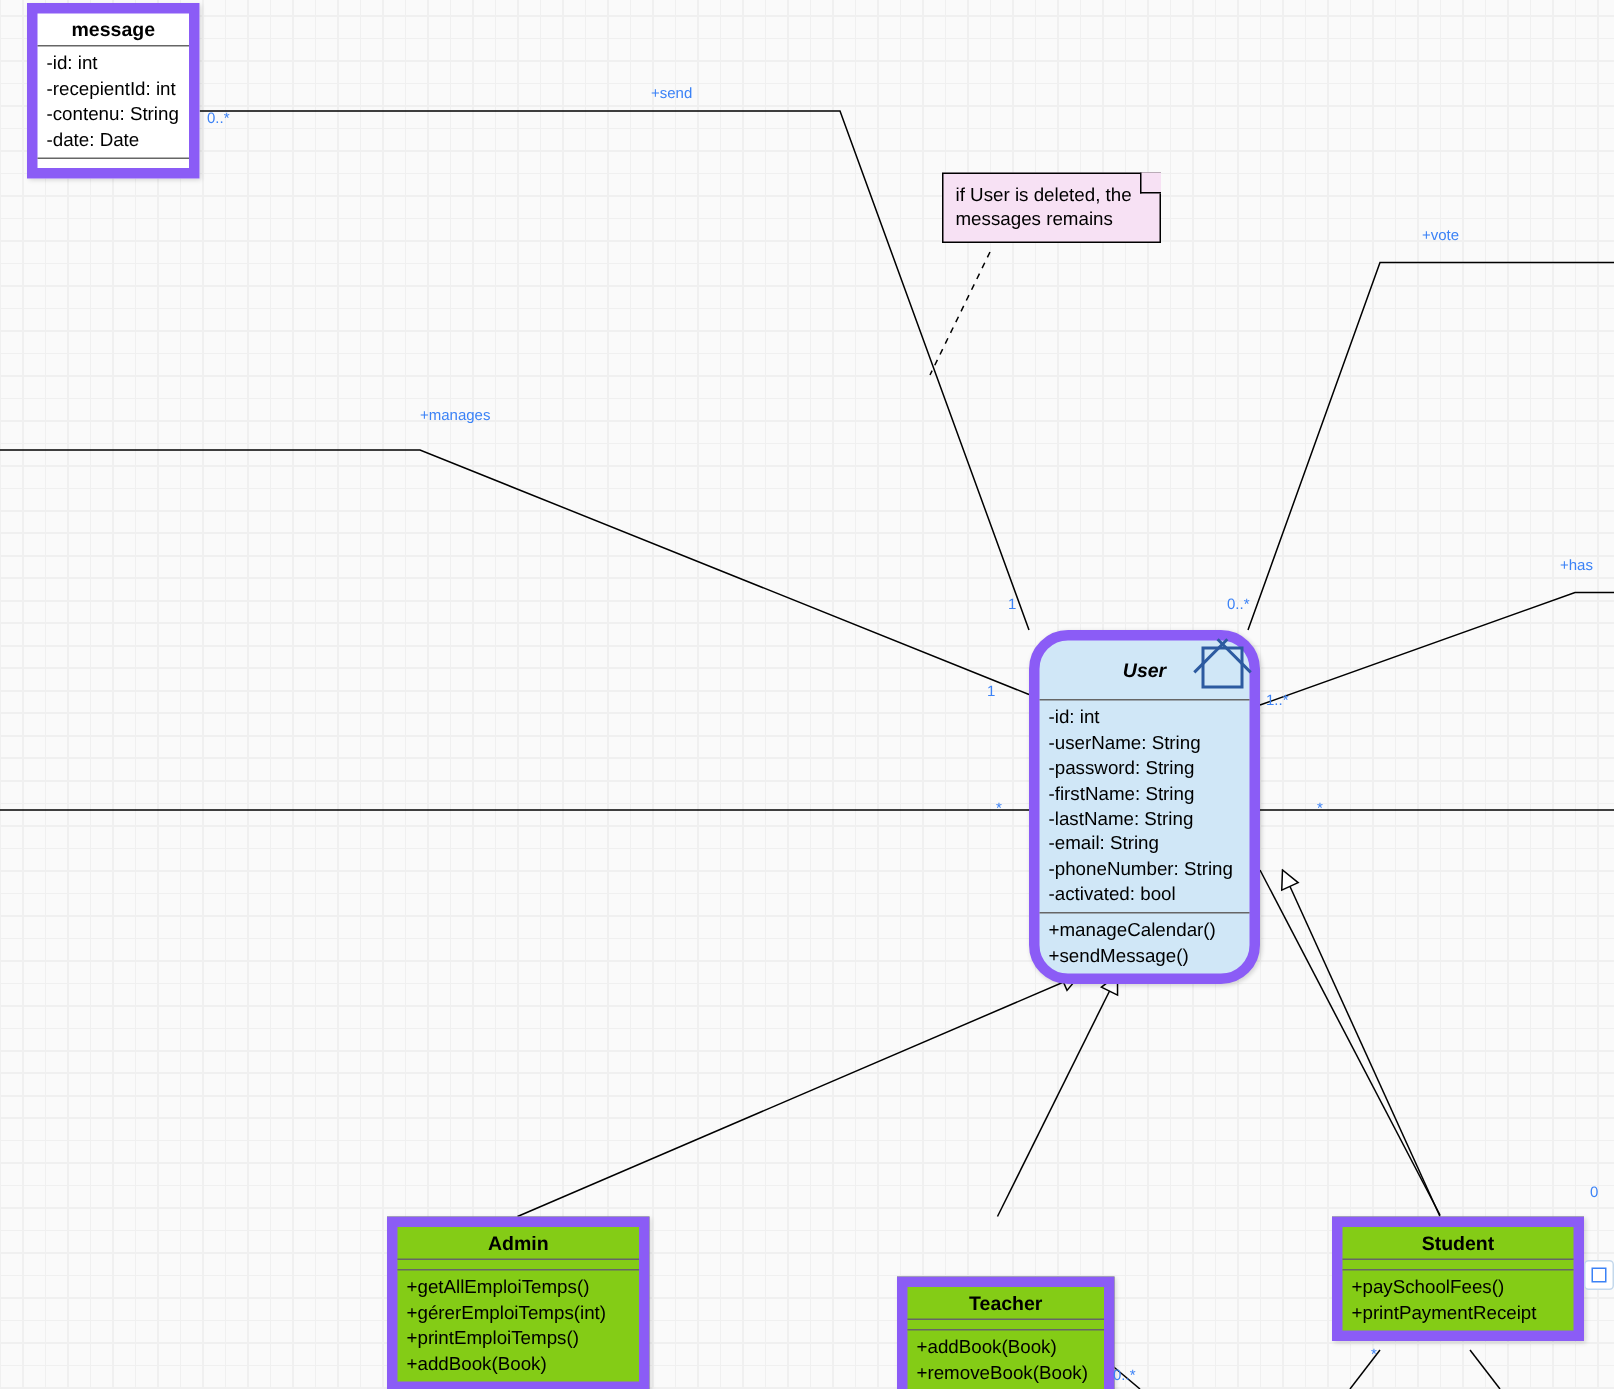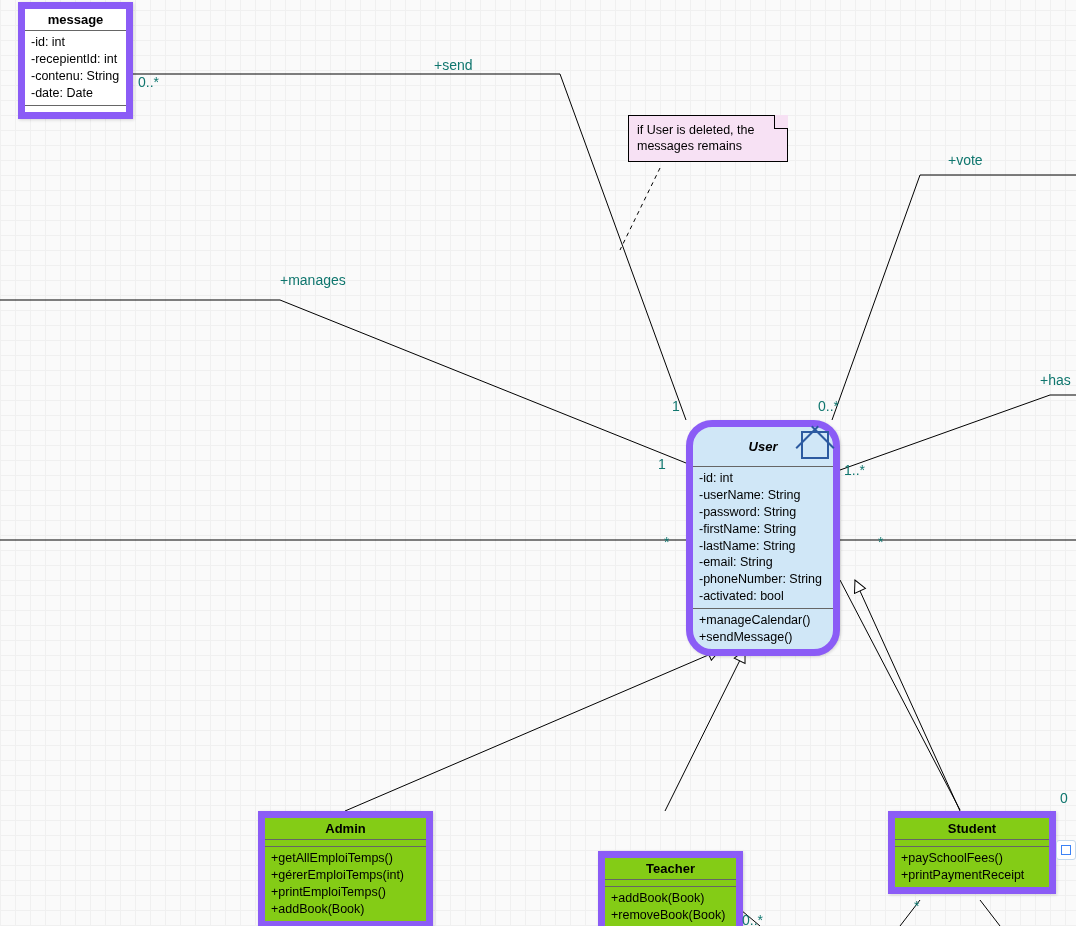--- a/index.html
+++ b/index.html
@@ -45,34 +45,34 @@
   }
   .cls .sect:last-child { border-bottom: none; }
   .cls .sect.tight { min-height: 6px; }
   .note {
     position: absolute;
     background: #f7e1f4;
     border: 1px solid #000;
     padding: 6px 8px;
     font-size: 12.5px;
     line-height: 1.3;
-    width: 160px;
+    width: 146px;
   }
   .note .ear {
     position: absolute;
     top: -1px; right: -1px;
     width: 14px; height: 14px;
     border-left: 1px solid #000;
     border-bottom: 1px solid #000;
     background: #f7e1f4;
   }
   .lbl {
     position: absolute;
-    font-size: 14px;
-    color: #0f766e;
+    font-size: 10px;
+    color: #3b82f6;
     white-space: nowrap;
     user-select: none;
   }
   .italic { font-style: italic; }
   .badge {
     position: absolute;
     width: 28px; height: 28px;
     border: 2px solid #2c5aa0;
     right: 4px; top: 4px;
   }

